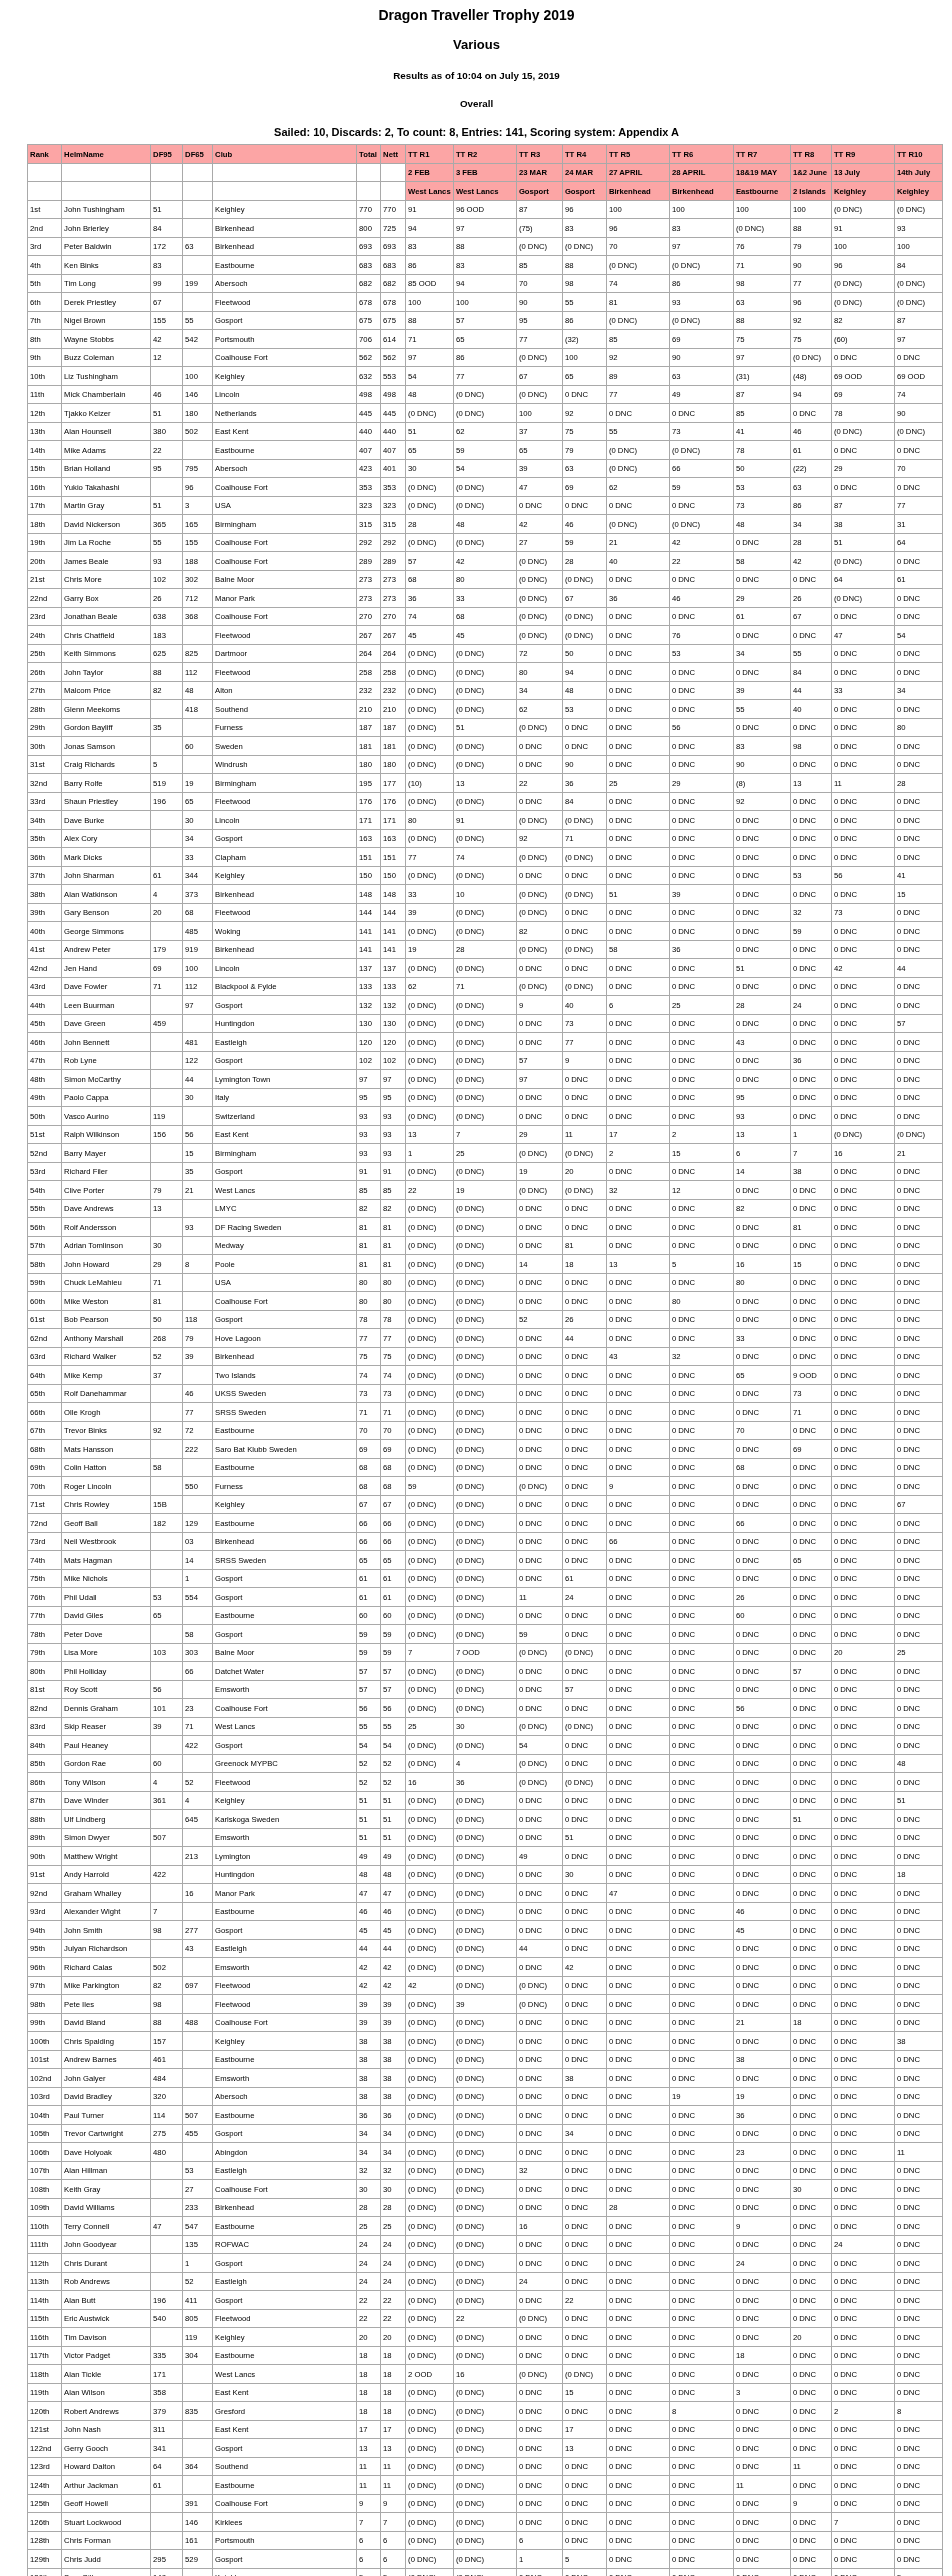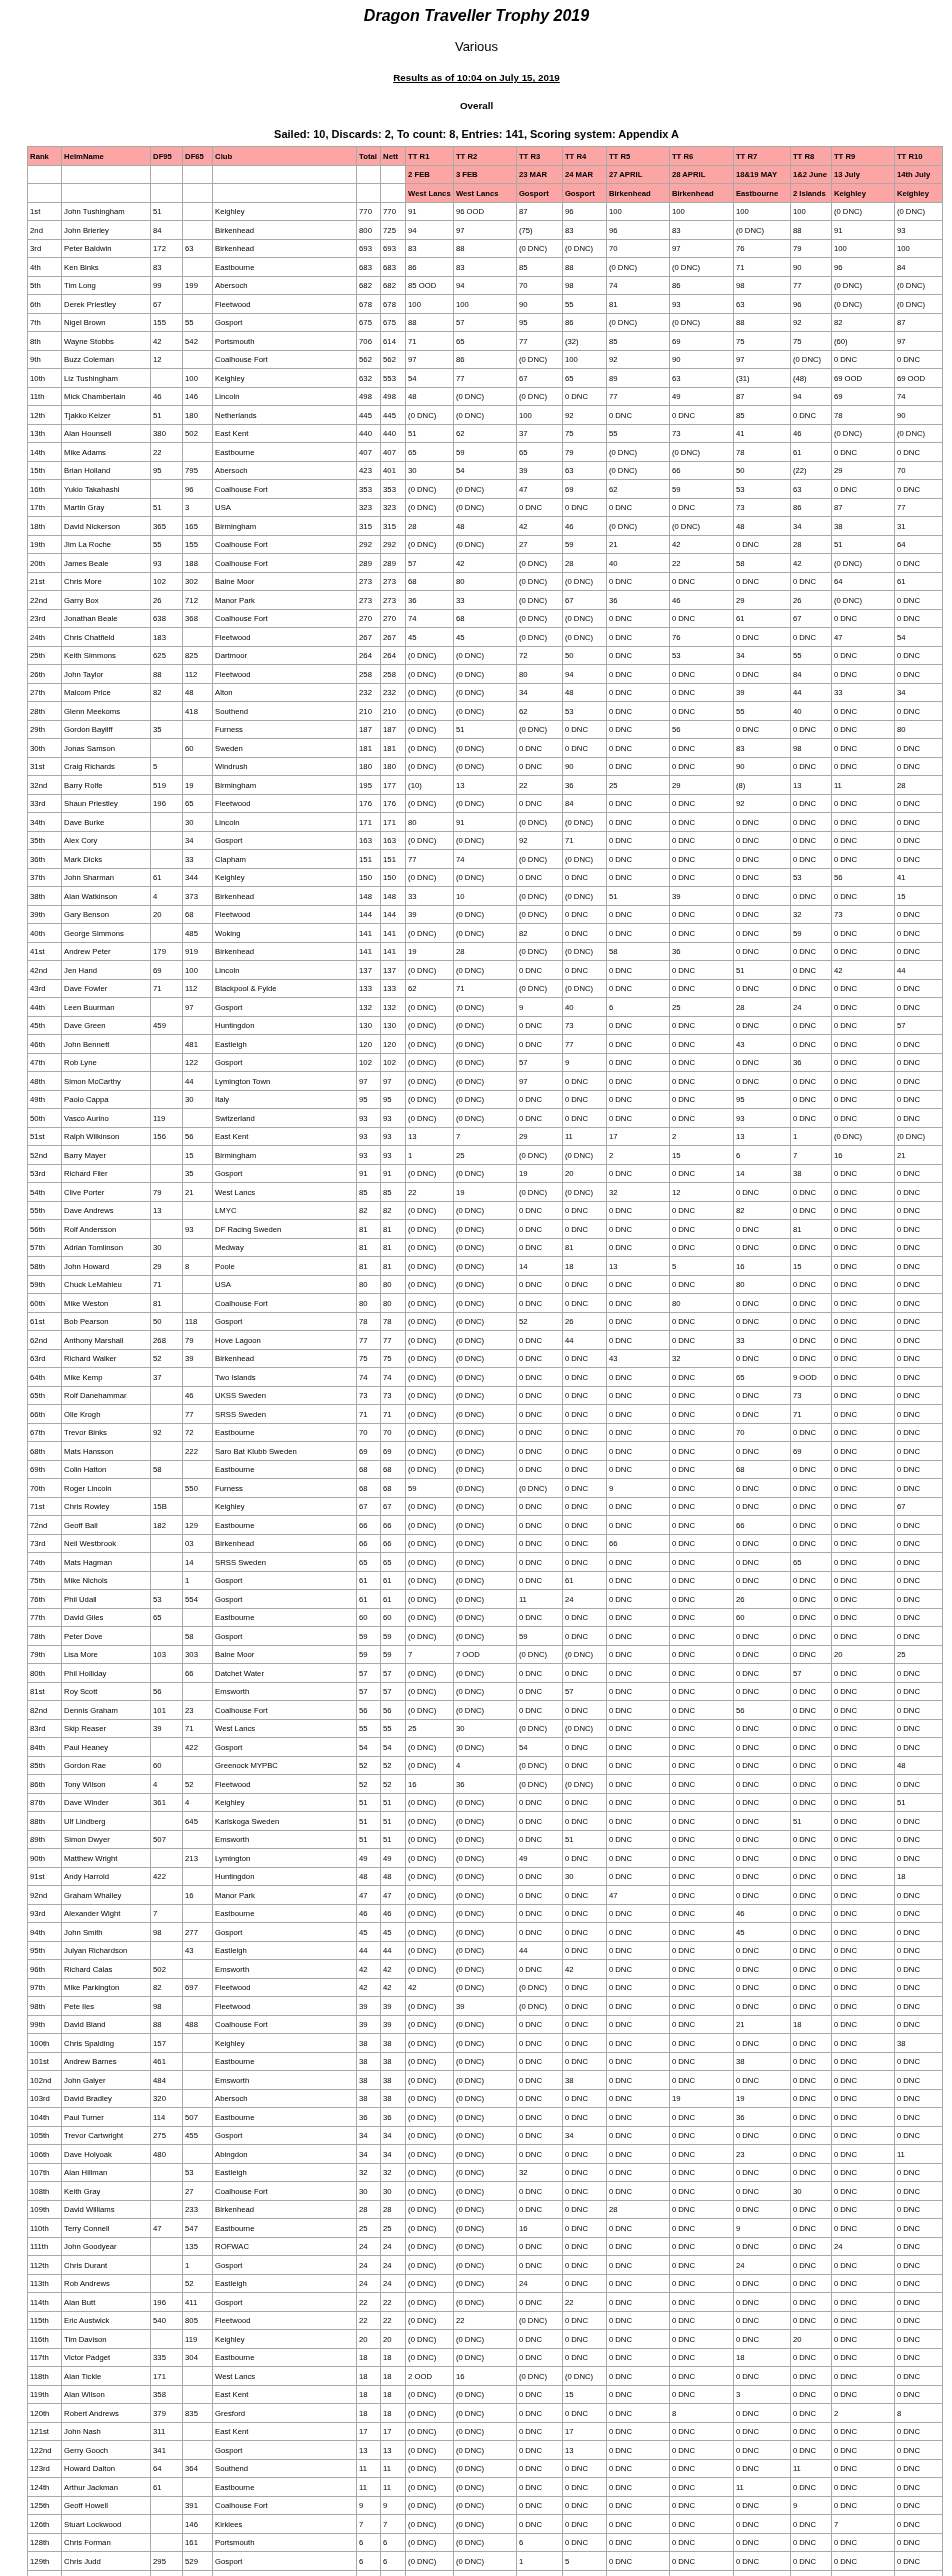--- a/index.html
+++ b/index.html
@@ -1,21 +1,21 @@
 <!DOCTYPE html>
 <html style="font-size:8.2px"><head>
 <meta charset="utf-8">
 <style>
   html,body{margin:0;padding:0;}
   body{width:953px;min-height:2998px;background:#ffffff;color:#000;
        font-family:"Liberation Sans","DejaVu Sans",sans-serif;}
   .titles{text-align:center;padding-top:7.2px;}
-  .title-main{font-size:16px;font-weight:bold;margin:0 0 13.4px 0;font-style:italic;}
-  .title-sub{font-size:13px;font-weight:normal;margin:0 0 18.5px 0;}
-  .title-results{font-size:9.8px;font-weight:bold;margin:0 0 16.5px 0;text-decoration:underline;}
+  .title-main{font-size:14px;font-weight:bold;margin:0 0 13.4px 0;}
+  .title-sub{font-size:13px;font-weight:bold;margin:0 0 18.5px 0;}
+  .title-results{font-size:9.8px;font-weight:bold;margin:0 0 16.5px 0;}
   .title-overall{font-size:9.8px;font-weight:bold;margin:0 0 17.5px 0;text-align:center;}
   .title-series{font-size:11px;font-weight:bold;margin:0 0 6.2px 0;}
   table.results{border-collapse:collapse;table-layout:fixed;margin-left:27px;}
   table.results th,table.results td{
     border:0.5px solid #a9a9a9;height:17.5px;padding:0 2.1px;font-size:7.7px;
     text-align:left;vertical-align:middle;white-space:nowrap;overflow:hidden;}
   table.results thead th{font-weight:bold;background:#fca5a5;}
   table.results thead th.blank{background:#ffffff;}
   table.results td{font-weight:normal;background:#ffffff;}
   .num{text-align:right;}

